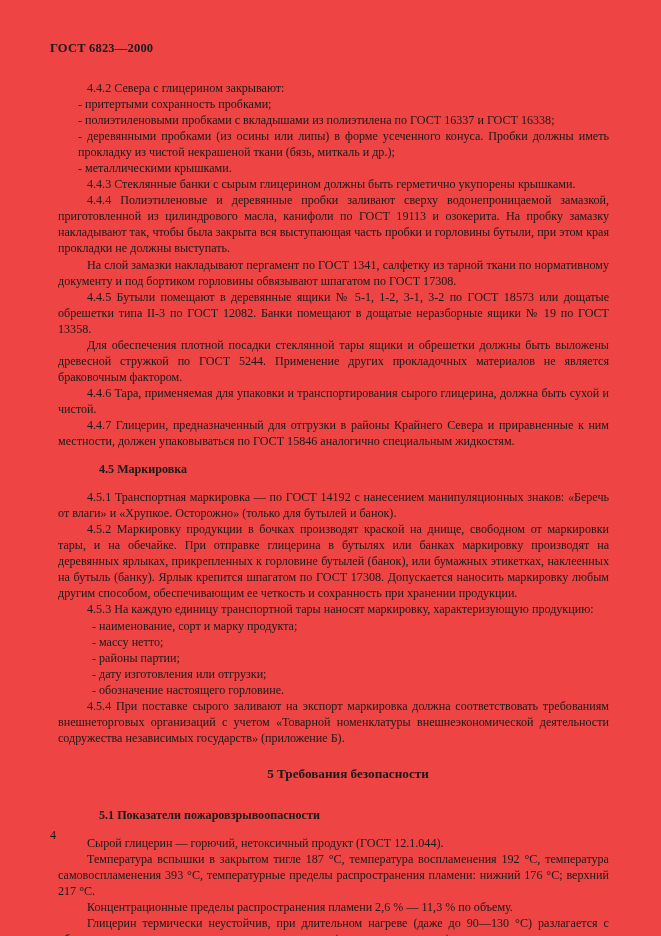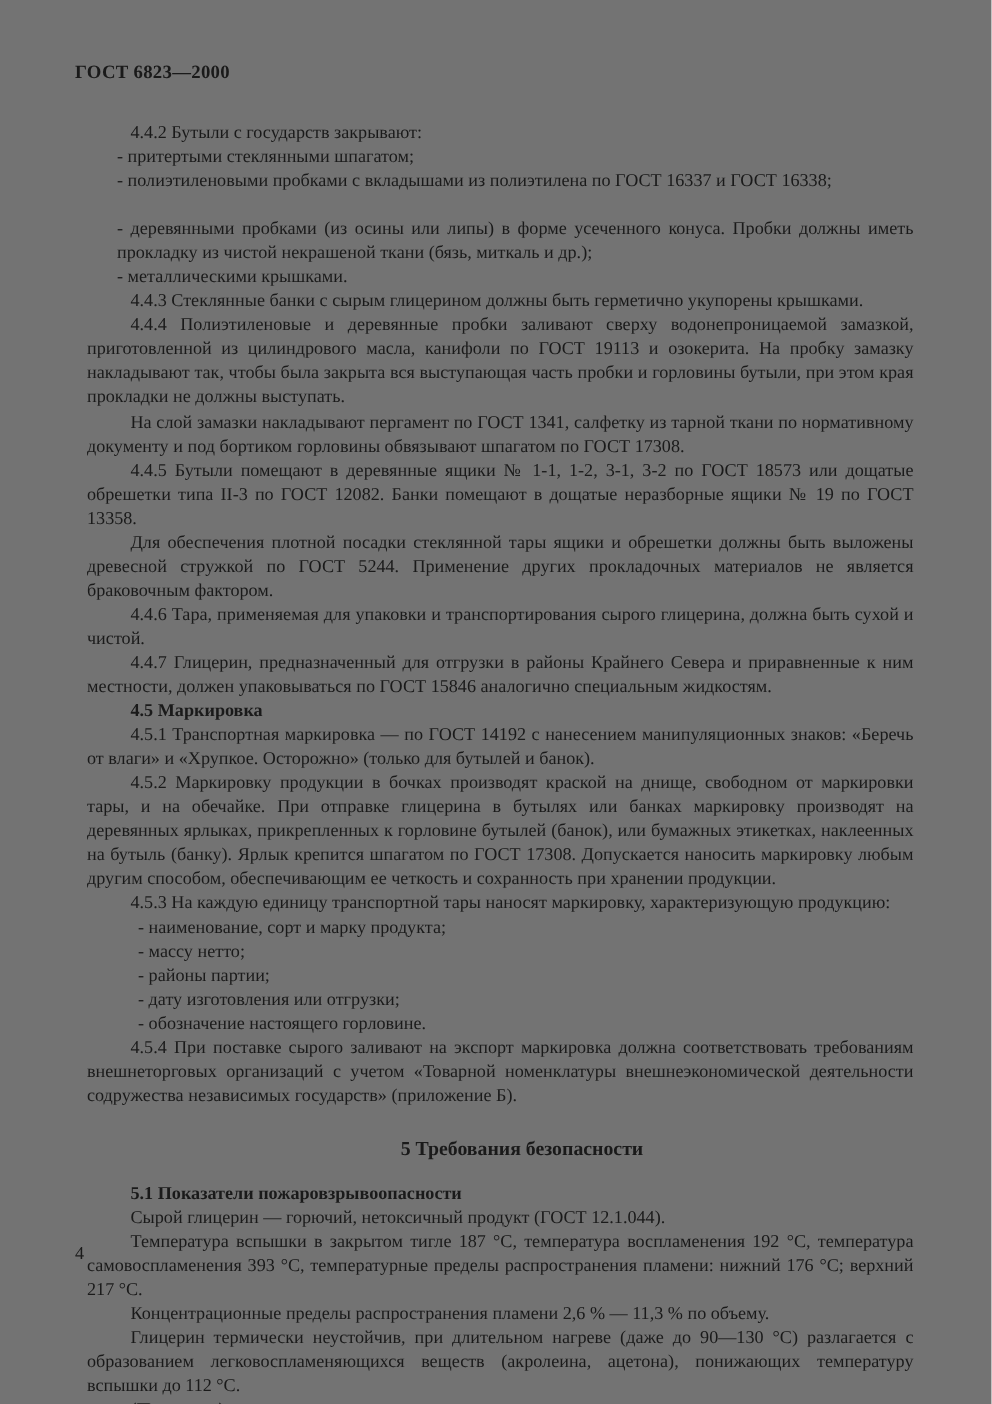--- a/index.html
+++ b/index.html
@@ -5,21 +5,21 @@
 <style>
   html, body {
     margin: 0;
     padding: 0;
     background: #ffffff;
   }
   .page {
     position: relative;
     width: 661px;
     height: 936px;
-    background: #737373;
+    background: #ef4444;
     font-family: "Liberation Serif", "DejaVu Serif", serif;
     color: #1a1a1a;
     overflow: hidden;
     box-sizing: border-box;
   }
   .doc-header {
     position: absolute;
     left: 50px;
     top: 41px;
     font-size: 12.5px;
@@ -45,37 +45,36 @@
     text-indent: 29px;
   }
   
   p.dash1 {
     text-indent: 0;
     padding-left: 20px;
     text-align: left;
   }
   p.dash1.justified {
     text-align: justify;
-    margin-top: 16px;
   }
   p.dash2 {
     text-indent: 0;
     padding-left: 34px;
     text-align: left;
   }
   h2.sec {
     margin: 0;
     font-size: 13.2px;
     font-weight: bold;
     text-indent: 29px;
     line-height: 16.05px;
     text-align: center;
   }
   h3.subsec {
-    margin: 0;
+    margin: 12px;
     font-size: 12.1px;
     font-weight: bold;
     text-indent: 29px;
     line-height: 16.05px;
   }
   .bold {
     font-weight: bold;
   }
   .gap-md { height: 13px; }
   .gap-lg { height: 20px; }
@@ -88,30 +87,30 @@
 </style>
 </head>
 <body>
 
 <div class="page">
 
   <div class="doc-header">ГОСТ 6823—2000</div>
 
   <div class="body-col">
 
-    <p class="indent">4.4.2  Бутыли с государств закрывают:</p>
-    <p class="dash1">- притертыми стеклянными шпагатом;</p>
+    <p class="indent">4.4.2  Севера с глицерином закрывают:</p>
+    <p class="dash1">- притертыми сохранность пробками;</p>
     <p class="dash1">- полиэтиленовыми пробками с вкладышами из полиэтилена по ГОСТ 16337 и ГОСТ 16338;</p>
     <p class="dash1 justified">- деревянными пробками (из осины или липы) в форме усеченного конуса. Пробки должны иметь прокладку из чистой некрашеной ткани (бязь, миткаль и др.);</p>
     <p class="dash1">- металлическими крышками.</p>
 
     <p class="indent">4.4.3  Стеклянные банки с сырым глицерином должны быть герметично укупорены крышками.</p>
     <p class="indent">4.4.4  Полиэтиленовые и деревянные пробки заливают сверху водонепроницаемой замазкой, приготовленной из цилиндрового масла, канифоли по ГОСТ 19113 и озокерита. На пробку замазку накладывают так, чтобы была закрыта вся выступающая часть пробки и горловины бутыли, при этом края прокладки не должны выступать.</p>
     <p class="indent">На слой замазки накладывают пергамент по ГОСТ 1341, салфетку из тарной ткани по нормативному документу и под бортиком горловины обвязывают шпагатом по ГОСТ 17308.</p>
-    <p class="indent">4.4.5  Бутыли помещают в деревянные ящики № 1-1, 1-2, 3-1, 3-2 по ГОСТ 18573 или дощатые обрешетки типа II-3 по ГОСТ 12082. Банки помещают в дощатые неразборные ящики № 19 по ГОСТ 13358.</p>
+    <p class="indent">4.4.5  Бутыли помещают в деревянные ящики № 5-1, 1-2, 3-1, 3-2 по ГОСТ 18573 или дощатые обрешетки типа II-3 по ГОСТ 12082. Банки помещают в дощатые неразборные ящики № 19 по ГОСТ 13358.</p>
     <p class="indent">Для обеспечения плотной посадки стеклянной тары ящики и обрешетки должны быть выложены древесной стружкой по ГОСТ 5244. Применение других прокладочных материалов не является браковочным фактором.</p>
     <p class="indent">4.4.6  Тара, применяемая для упаковки и транспортирования сырого глицерина, должна быть сухой и чистой.</p>
     <p class="indent">4.4.7  Глицерин, предназначенный для отгрузки в районы Крайнего Севера и приравненные к ним местности, должен упаковываться по ГОСТ 15846 аналогично специальным жидкостям.</p>
 
     <h3 class="subsec">4.5  Маркировка</h3>
     <p class="indent">4.5.1  Транспортная маркировка — по ГОСТ 14192 с нанесением манипуляционных знаков: «Беречь от влаги» и «Хрупкое. Осторожно» (только для бутылей и банок).</p>
     <p class="indent">4.5.2  Маркировку продукции в бочках производят краской на днище, свободном от маркировки тары, и на обечайке. При отправке глицерина в бутылях или банках маркировку производят на деревянных ярлыках, прикрепленных к горловине бутылей (банок), или бумажных этикетках, наклеенных на бутыль (банку). Ярлык крепится шпагатом по ГОСТ 17308. Допускается наносить маркировку любым другим способом, обеспечивающим ее четкость и сохранность при хранении продукции.</p>
     <p class="indent">4.5.3  На каждую единицу транспортной тары наносят маркировку, характеризующую продукцию:</p>
 
     <p class="dash2">- наименование, сорт и марку продукта;</p>

